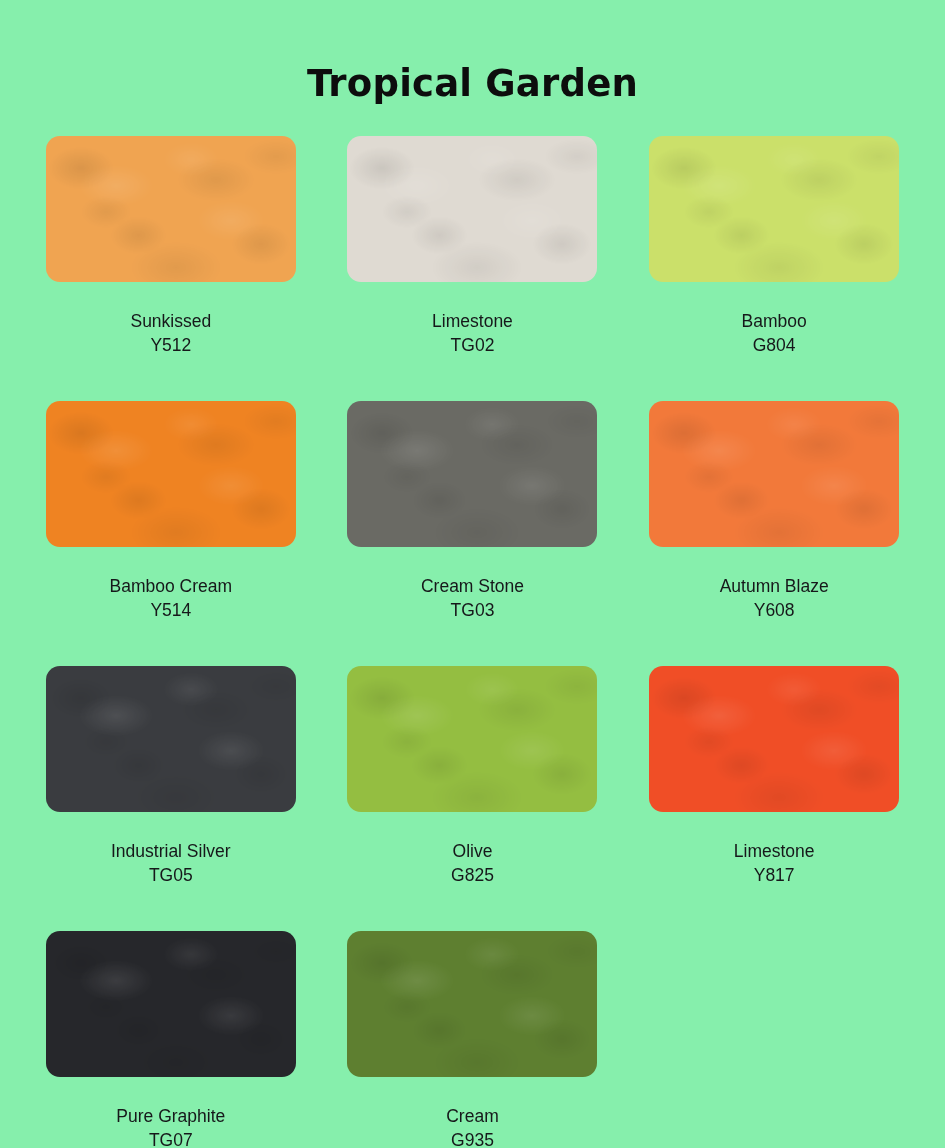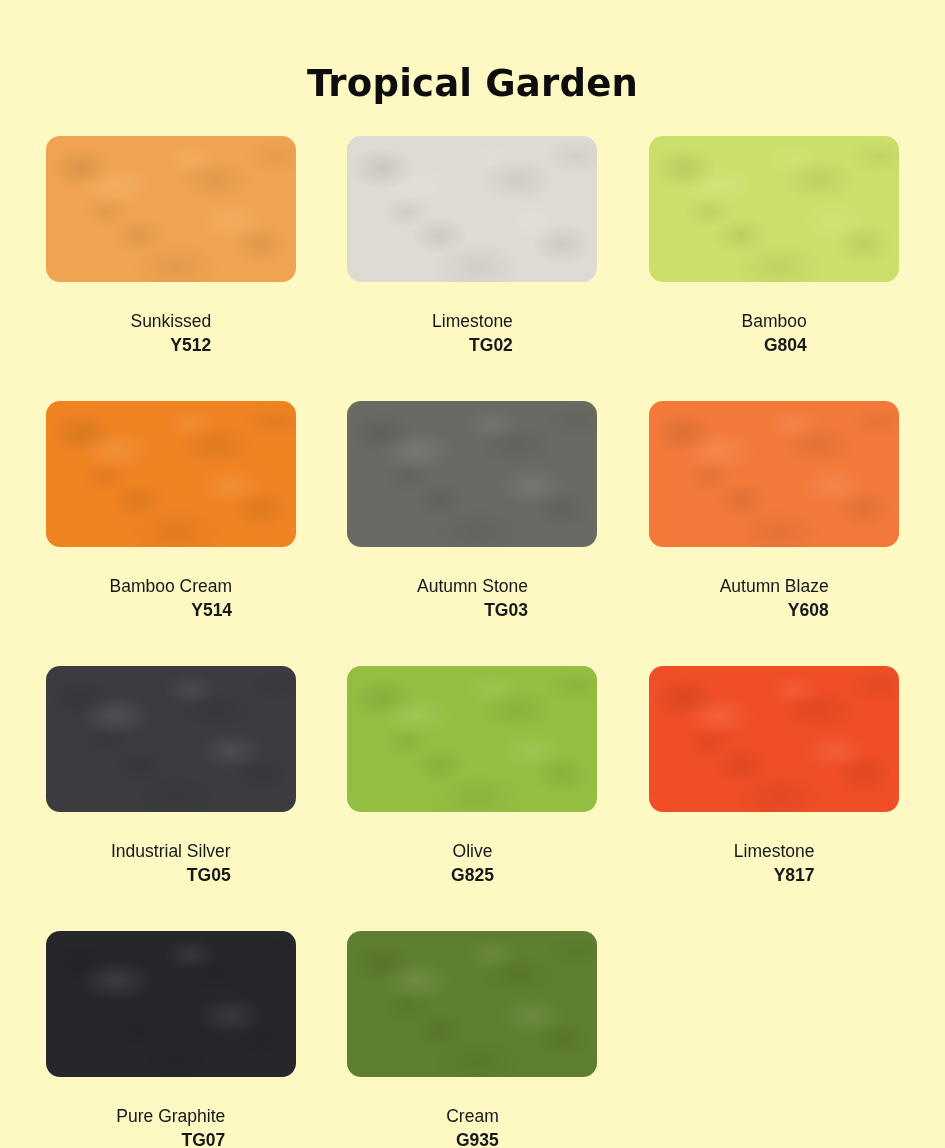--- a/index.html
+++ b/index.html
@@ -12,21 +12,21 @@
     width: 945px;
     height: 1148px;
     font-family: "Liberation Sans", sans-serif;
     color: #111111;
     overflow: hidden;
   }
   .page {
     position: relative;
     width: 945px;
     height: 1148px;
-    background: #fef9c3;
+    background: #86efac;
     box-sizing: border-box;
   }
   .palette-title {
     margin: 0;
     padding-top: 62px;
     text-align: center;
     font-size: 37px;
     font-weight: bold;
     letter-spacing: 0.2px;
     color: #0d0d0d;
@@ -90,23 +90,22 @@
   }
   .swatch-name {
     display: block;
     font-size: 17.5px;
     font-weight: normal;
     color: #16181a;
   }
   .swatch-code {
     display: block;
     font-size: 17.5px;
-    font-weight: bold;
+    font-weight: normal;
     color: #16181a;
-    text-align: right;
   }
 </style>
 </head>
 <body>
 
 <div class="page">
 
   <h1 class="palette-title">Tropical Garden</h1>
 
   <div class="swatch-grid">
@@ -149,21 +148,21 @@
           <span class="swatch-name">Bamboo Cream</span>
           <span class="swatch-code">Y514</span>
         </div>
       </div>
       <div class="swatch-cell">
         <div class="swatch-chip" style="background-color: rgb(106, 106, 100);">
           <div class="grain"></div>
           <div class="sheen"></div>
         </div>
         <div class="swatch-caption">
-          <span class="swatch-name">Autumn Stone</span>
+          <span class="swatch-name">Cream Stone</span>
           <span class="swatch-code">TG03</span>
         </div>
       </div>
       <div class="swatch-cell">
         <div class="swatch-chip" style="background-color: rgb(242, 121, 58);">
           <div class="grain"></div>
           <div class="sheen"></div>
         </div>
         <div class="swatch-caption">
           <span class="swatch-name">Autumn Blaze</span>

